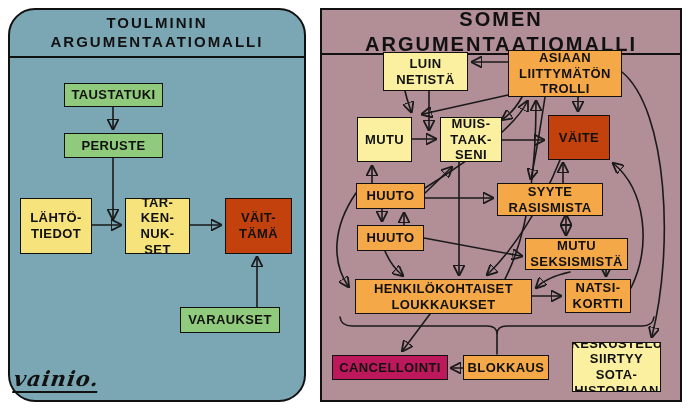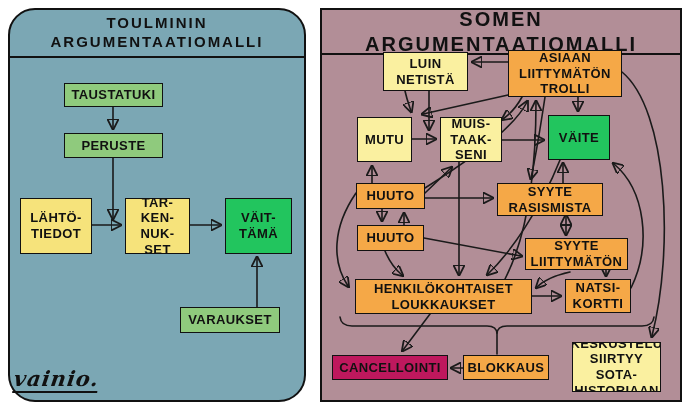--- a/index.html
+++ b/index.html
@@ -12,21 +12,21 @@
     border-bottom:2px solid #111;display:flex;align-items:center;justify-content:center;
     text-align:center;font-weight:bold;color:#111;letter-spacing:2px;line-height:1.25;}
   .panel-left .panel-title{height:48px;font-size:15px;padding:0 14px;}
   .panel-right .panel-title{height:45px;font-size:20px;text-align:center;}
   .n{position:absolute;box-sizing:border-box;border:1.8px solid #111;z-index:2;
      display:flex;align-items:center;justify-content:center;text-align:center;
      font-weight:bold;color:#111;font-size:13px;letter-spacing:.4px;line-height:1.2;
      padding:2px;overflow:hidden;}
   .green{background:#8FCA7D;}
   .yellow{background:#F6E37B;}
-  .white{background:#22c55e;}
+  .white{background:#c2410c;}
   .paleyellow{background:#FAF0A0;}
   .orange{background:#F5A847;text-align:center;}
   .red{background:#be185d;}
   svg.arrows{position:absolute;left:0;top:0;width:690px;height:411px;z-index:1;pointer-events:none;}
   svg.arrows path{stroke:#1a1a1a;stroke-width:1.6;fill:none;stroke-linecap:round;}
   .signature{position:absolute;left:14px;top:366px;z-index:3;color:#111;
     font-family:"DejaVu Serif",serif;font-style:italic;font-weight:bold;font-size:21px;
     letter-spacing:1px;border-bottom:2px solid #111;transform:skewX(-8deg);}
 </style>
 </head>
@@ -99,21 +99,21 @@
   <div class="n green" style="left:180px;top:307px;width:100px;height:26px">VARAUKSET</div>
 
   <div class="n paleyellow" style="left:383px;top:52px;width:85px;height:39px">LUIN NETISTÄ</div>
   <div class="n orange" style="left:508px;top:50px;width:114px;height:47px">ASIAAN LIITTYMÄTÖN TROLLI</div>
   <div class="n paleyellow" style="left:357px;top:117px;width:55px;height:45px">MUTU</div>
   <div class="n paleyellow" style="left:440px;top:117px;width:62px;height:45px">MUIS- TAAK- SENI</div>
   <div class="n white" style="left:548px;top:115px;width:62px;height:45px">VÄITE</div>
   <div class="n orange" style="left:356px;top:183px;width:69px;height:26px">HUUTO</div>
   <div class="n orange" style="left:357px;top:225px;width:67px;height:26px">HUUTO</div>
   <div class="n orange" style="left:497px;top:183px;width:106px;height:33px">SYYTE RASISMISTA</div>
-  <div class="n orange" style="left:525px;top:238px;width:103px;height:32px">SYYTE LIITTYMÄTÖN</div>
+  <div class="n orange" style="left:525px;top:238px;width:103px;height:32px">MUTU SEKSISMISTÄ</div>
   <div class="n orange" style="left:355px;top:279px;width:177px;height:35px">HENKILÖKOHTAISET LOUKKAUKSET</div>
   <div class="n orange" style="left:565px;top:279px;width:66px;height:34px">NATSI- KORTTI</div>
   <div class="n red" style="left:332px;top:355px;width:116px;height:25px">CANCELLOINTI</div>
   <div class="n orange" style="left:463px;top:355px;width:86px;height:25px">BLOKKAUS</div>
   <div class="n paleyellow" style="left:572px;top:342px;width:89px;height:50px">KESKUSTELU SIIRTYY SOTA- HISTORIAAN</div>
 
   <div class="signature">vainio.</div>
 
 </div>
 

